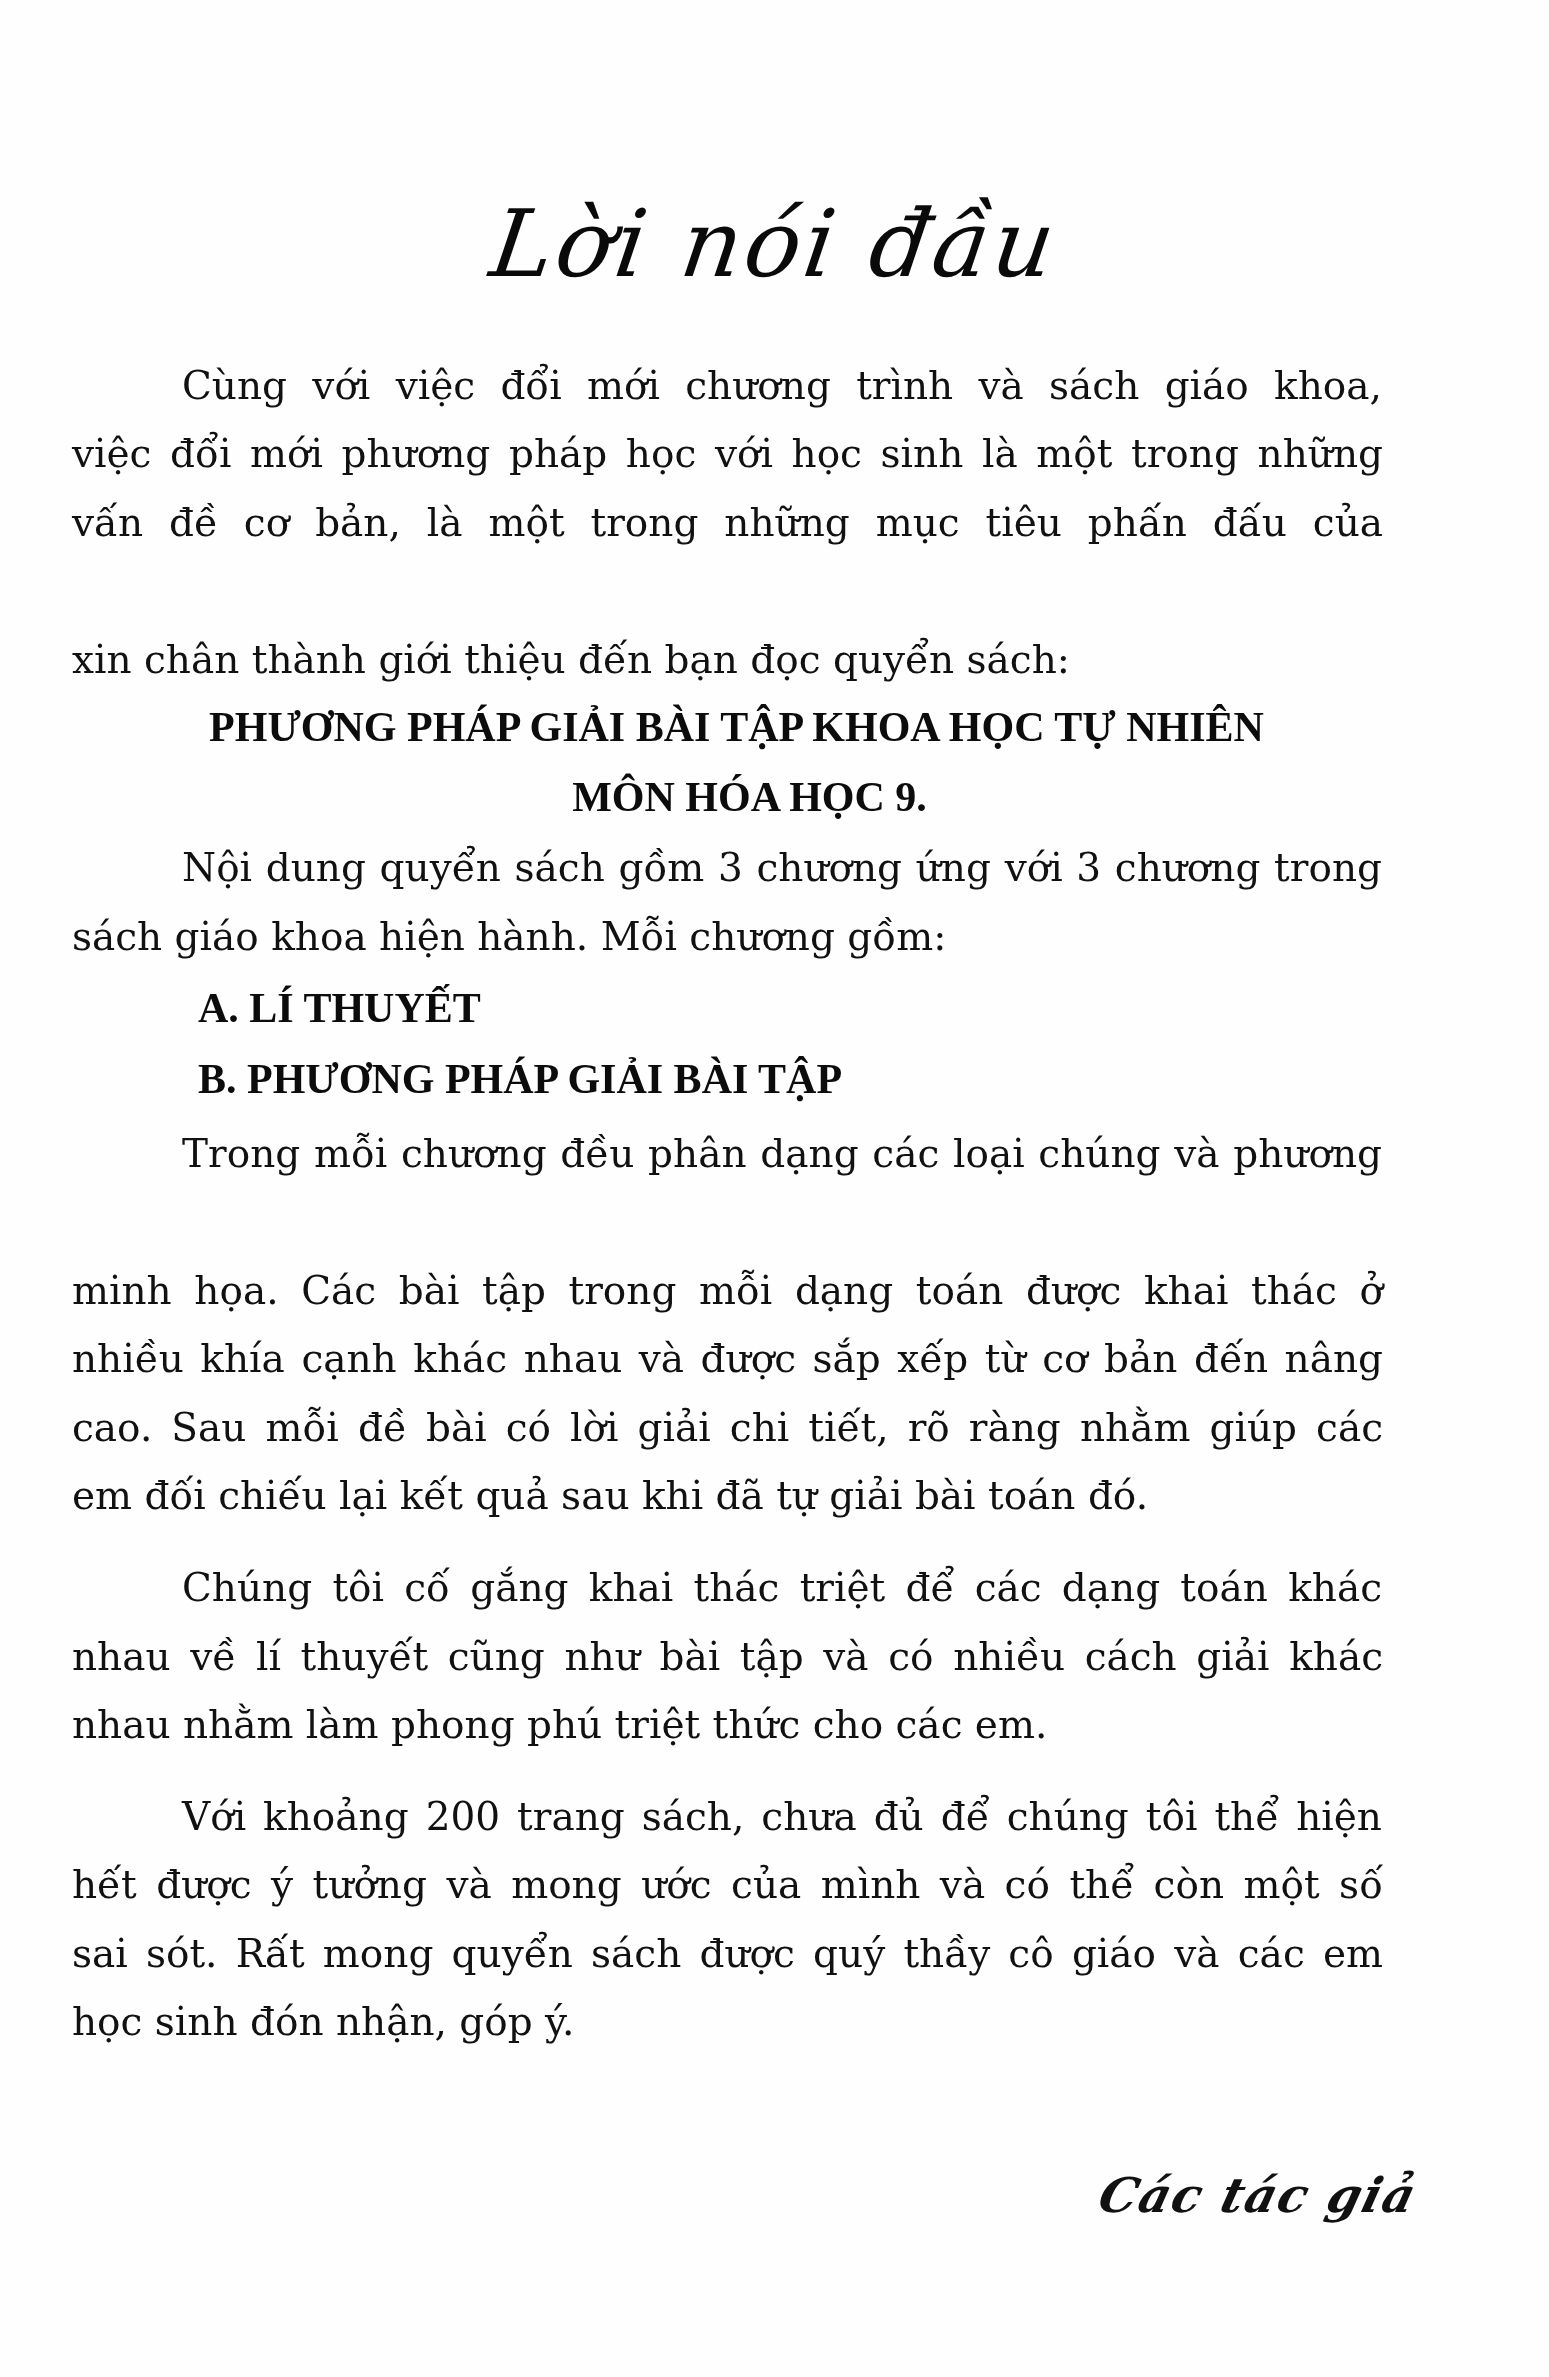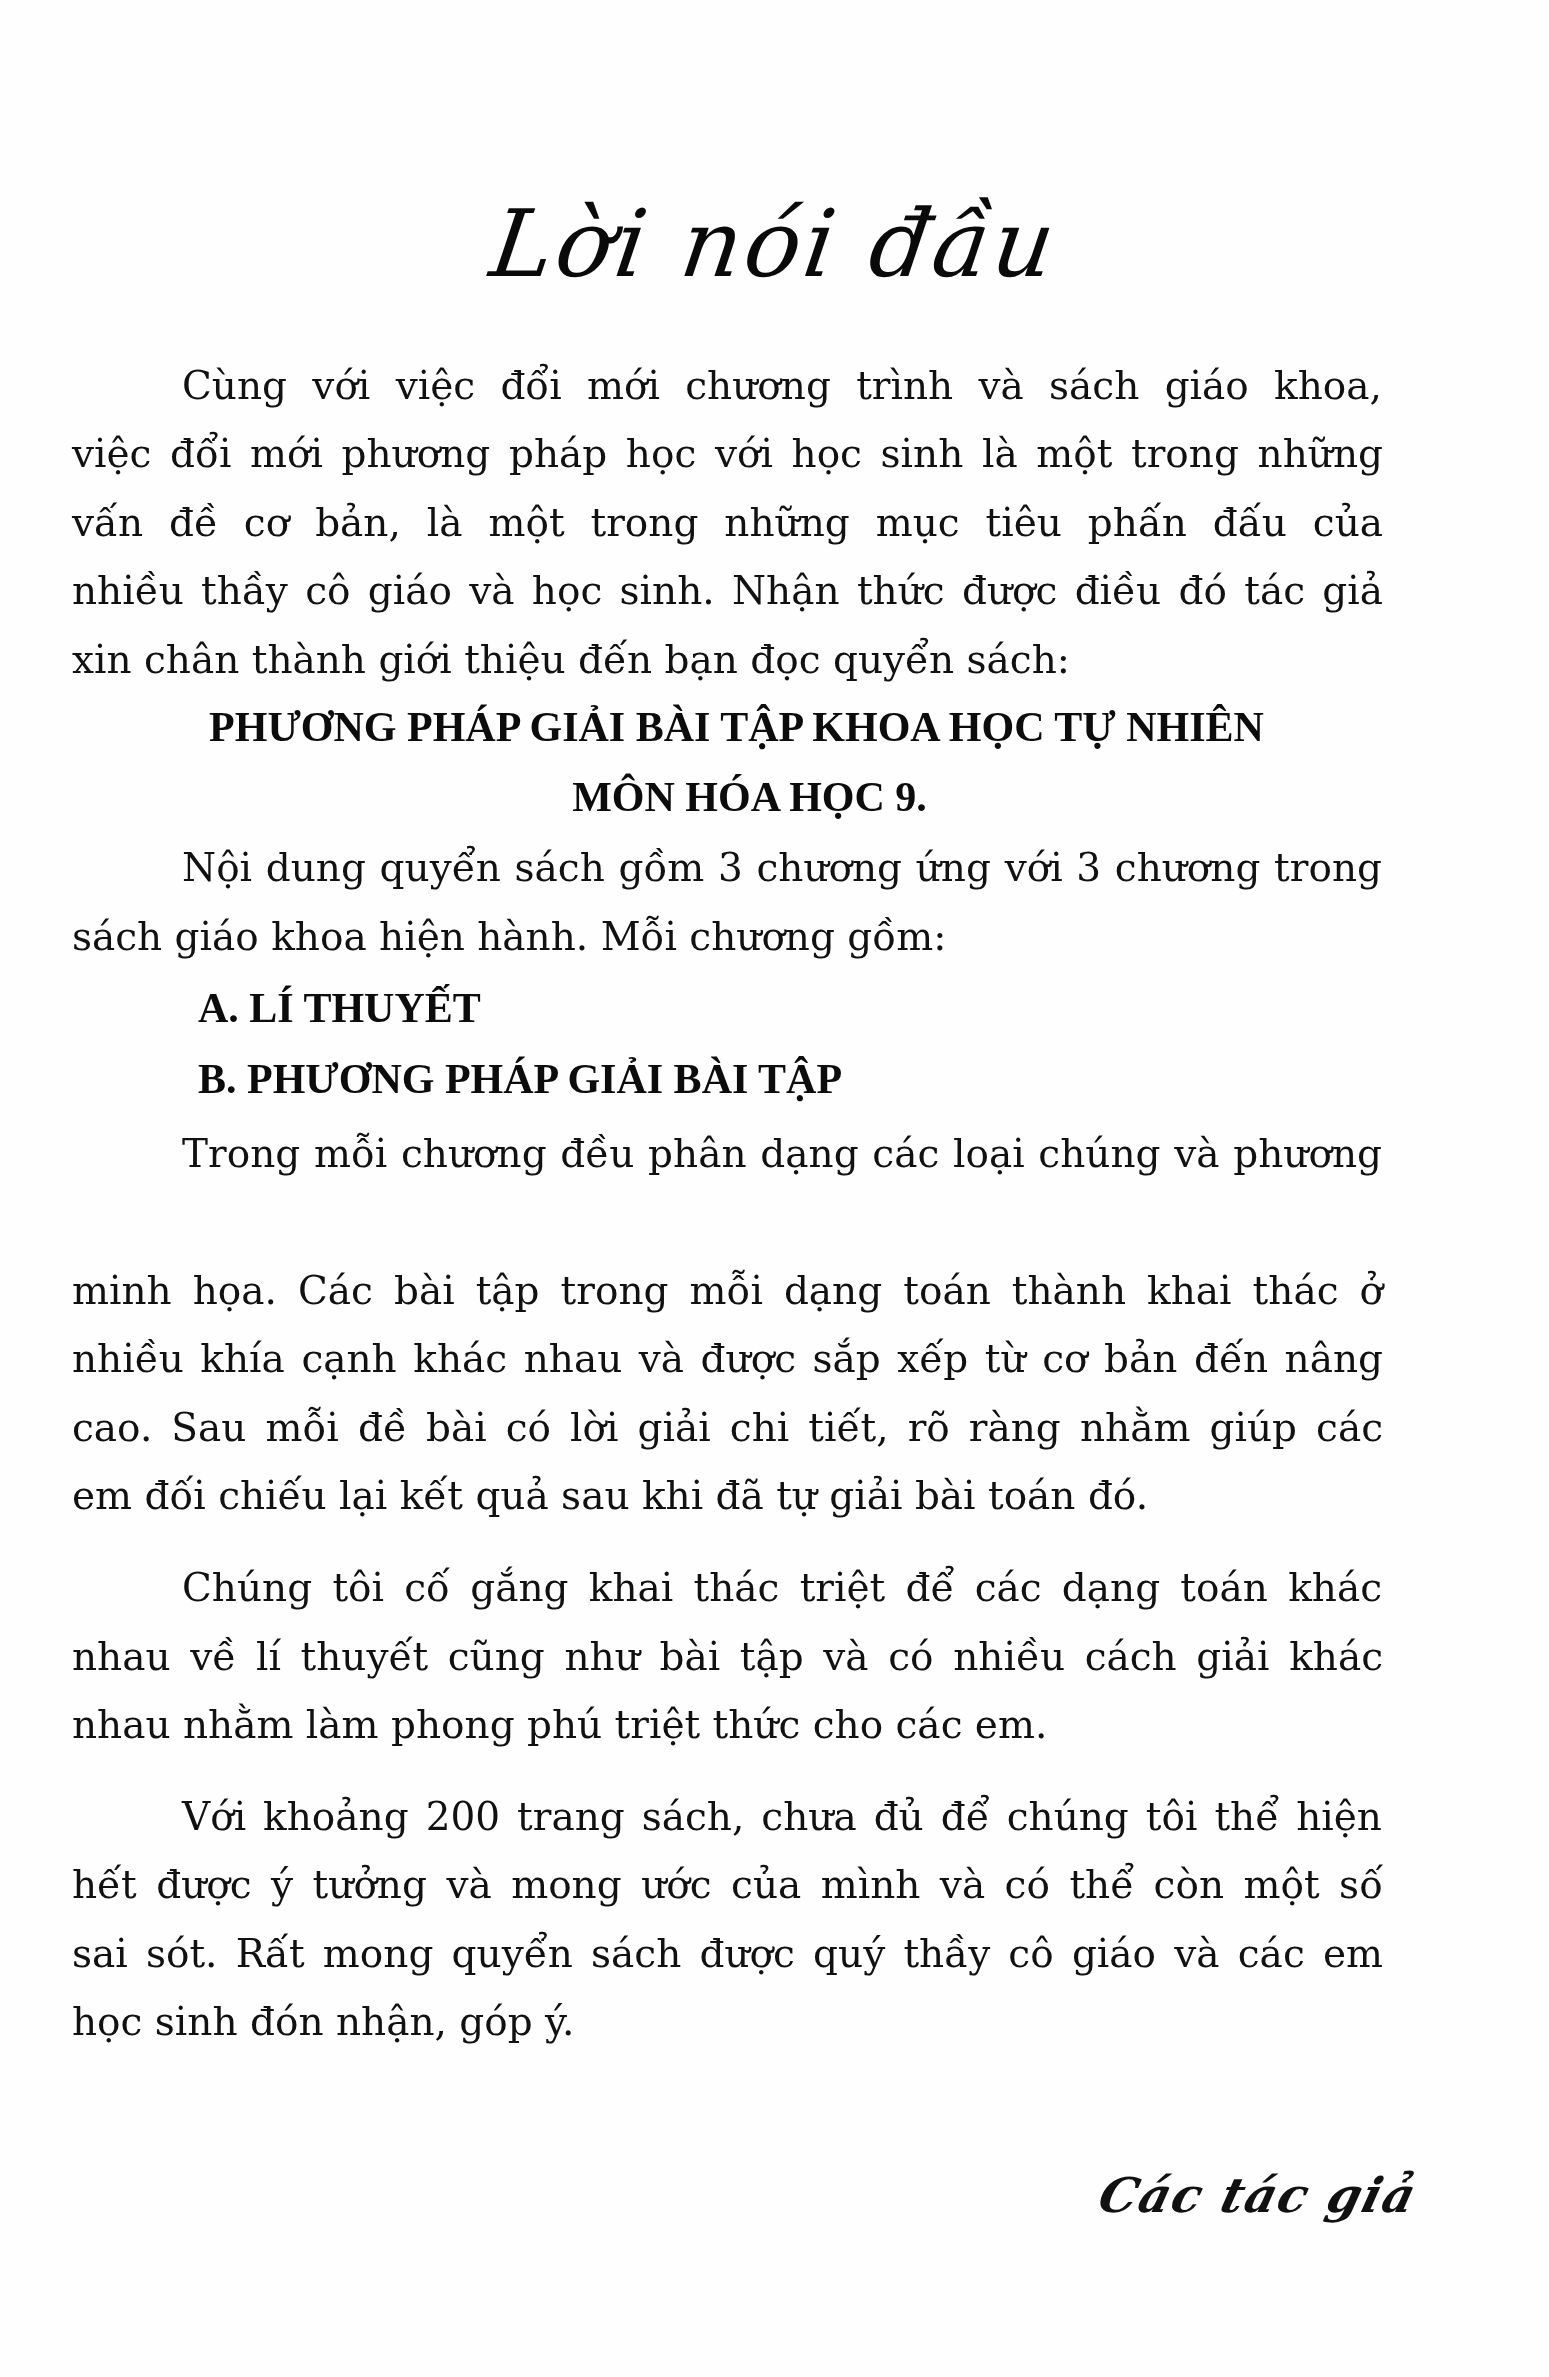--- a/index.html
+++ b/index.html
@@ -96,34 +96,33 @@
 </head>
 <body>
 
 <div class="page">
 
   <div class="title" style="top:190px;">Lời nói đầu</div>
 
   <div class="line indent" style="top:359px;">Cùng với việc đổi mới chương trình và sách giáo khoa,</div>
   <div class="line" style="top:427px;">việc đổi mới phương pháp học với học sinh là một trong những</div>
   <div class="line" style="top:496px;">vấn đề cơ bản, là một trong những mục tiêu phấn đấu của</div>
-  <div class="line" style="top:564px;">nhiều thầy cô giáo và học sinh. Nhận thức được điều đó tác giả</div>
   <div class="line last" style="top:633px;">xin chân thành giới thiệu đến bạn đọc quyển sách:</div>
 
   <div class="heading h1" style="top:701px;">PHƯƠNG PHÁP GIẢI BÀI TẬP KHOA HỌC TỰ NHIÊN</div>
   <div class="heading h2" style="top:771px;">MÔN HÓA HỌC 9.</div>
 
   <div class="line indent" style="top:841px;">Nội dung quyển sách gồm 3 chương ứng với 3 chương trong</div>
   <div class="line last" style="top:910px;">sách giáo khoa hiện hành. Mỗi chương gồm:</div>
 
   <div class="section" style="top:982px;">A. LÍ THUYẾT</div>
   <div class="section" style="top:1053px;">B. PHƯƠNG PHÁP GIẢI BÀI TẬP</div>
 
   <div class="line indent" style="top:1127px;">Trong mỗi chương đều phân dạng các loại chúng và phương</div>
-  <div class="line" style="top:1264px;">minh họa. Các bài tập trong mỗi dạng toán thành khai thác ở</div>
+  <div class="line" style="top:1264px;">minh họa. Các bài tập trong mỗi dạng toán được khai thác ở</div>
   <div class="line" style="top:1332px;">nhiều khía cạnh khác nhau và được sắp xếp từ cơ bản đến nâng</div>
   <div class="line" style="top:1401px;">cao. Sau mỗi đề bài có lời giải chi tiết, rõ ràng nhằm giúp các</div>
   <div class="line last" style="top:1469px;">em đối chiếu lại kết quả sau khi đã tự giải bài toán đó.</div>
 
   <div class="line indent" style="top:1561px;">Chúng tôi cố gắng khai thác triệt để các dạng toán khác</div>
   <div class="line" style="top:1630px;">nhau về lí thuyết cũng như bài tập và có nhiều cách giải khác</div>
   <div class="line last" style="top:1698px;">nhau nhằm làm phong phú triệt thức cho các em.</div>
 
   <div class="line indent" style="top:1790px;">Với khoảng 200 trang sách, chưa đủ để chúng tôi thể hiện</div>
   <div class="line" style="top:1858px;">hết được ý tưởng và mong ước của mình và có thể còn một số</div>

